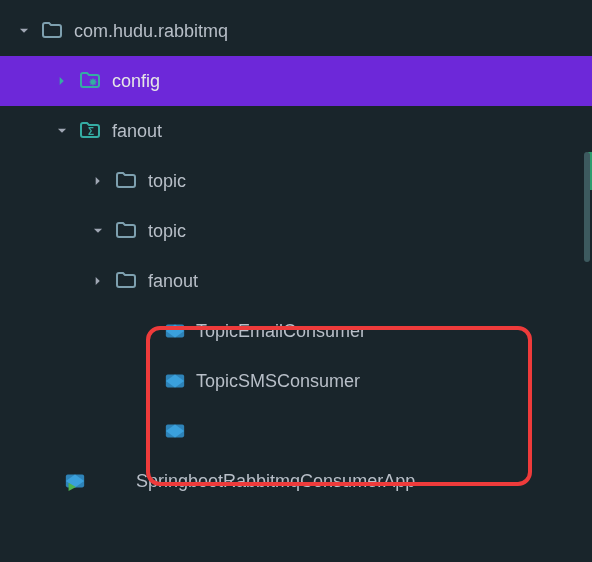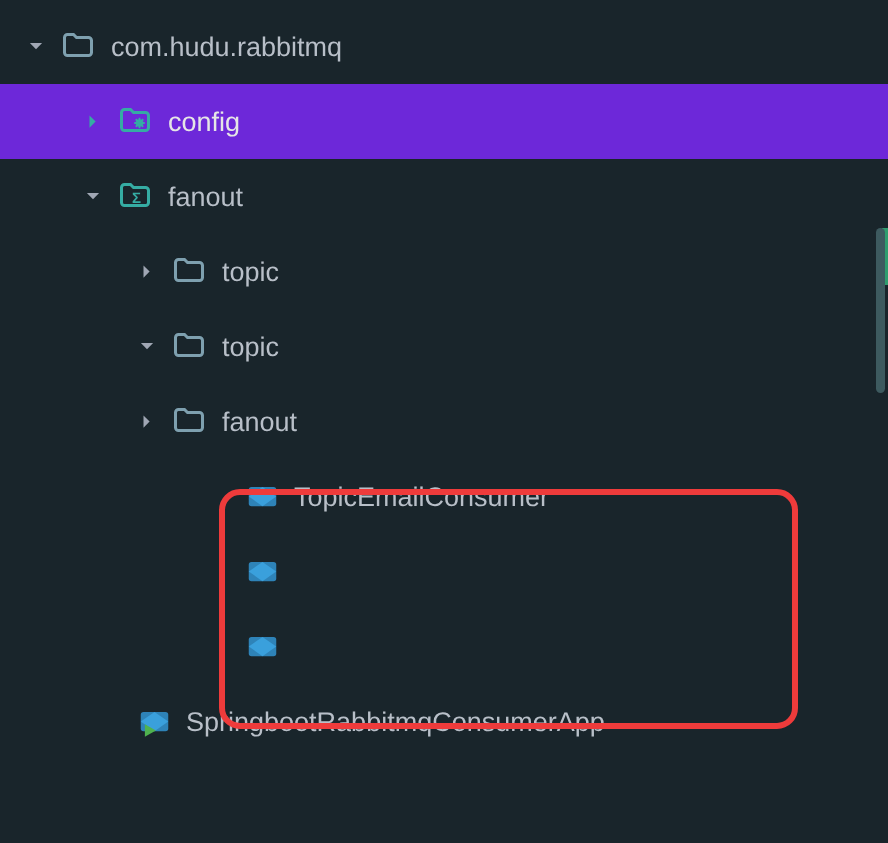--- a/index.html
+++ b/index.html
@@ -27,21 +27,21 @@
       padding-left: 10px;
       cursor: pointer;
       white-space: nowrap;
     }
     .tree-row.selected {
       background: #6d28d9;
     }
     .indent-1 { padding-left: 14px; }
     .indent-2 { padding-left: 52px; }
     .indent-3 { padding-left: 88px; }
-    .indent-4 { padding-left: 92px; }
+    .indent-4 { padding-left: 64px; gap: 40px; }
     .indent-5 { padding-left: 164px; }
     .arrow {
       width: 20px;
       height: 20px;
       display: inline-flex;
       align-items: center;
       justify-content: center;
       margin-right: 6px;
       flex-shrink: 0;
     }
@@ -212,20 +212,21 @@
     <span class="label">TopicEmailConsumer</span>
   </div>
 
   <div class="tree-row indent-5">
     <span class="class-icon">
       <svg viewBox="0 0 24 24">
         <rect x="2" y="5" width="20" height="14" rx="2" fill="#2e83b8"></rect>
         <polygon points="12,5 22,12 12,19 2,12" fill="#3aa0dc"></polygon>
       </svg>
     </span>
+    <span class="label">TopicSMSConsumer</span>
   </div>
 
   <div class="tree-row indent-5">
     <span class="class-icon">
       <svg viewBox="0 0 24 24">
         <rect x="2" y="5" width="20" height="14" rx="2" fill="#2e83b8"></rect>
         <polygon points="12,5 22,12 12,19 2,12" fill="#3aa0dc"></polygon>
       </svg>
     </span>
   </div>

